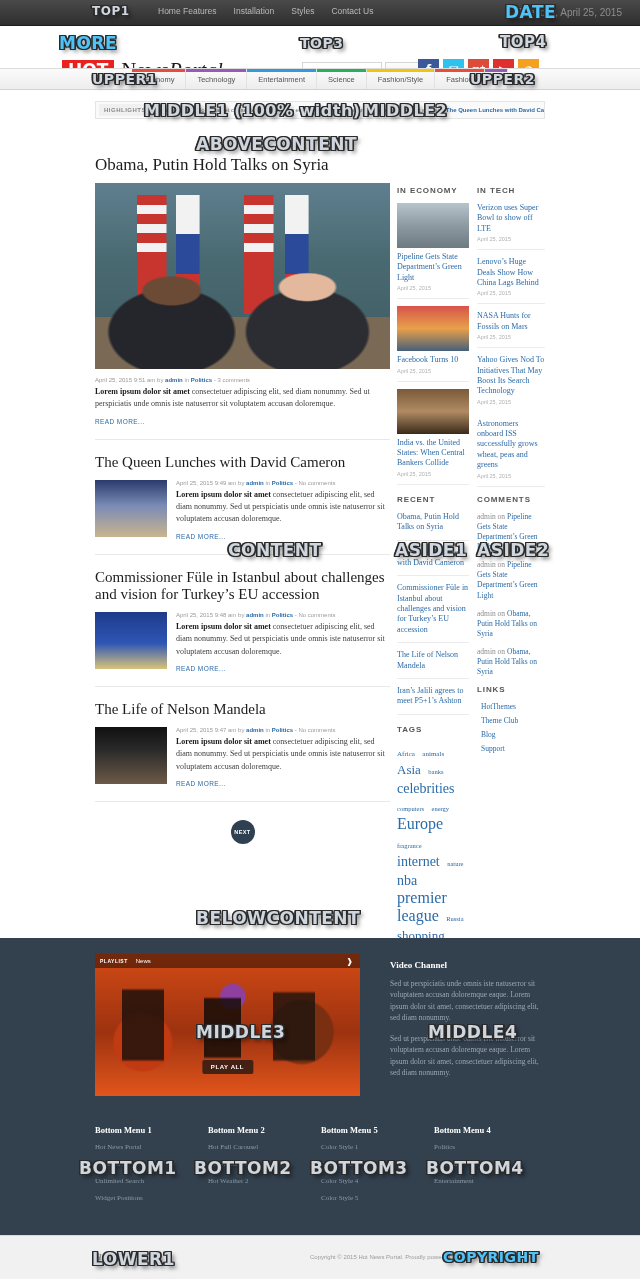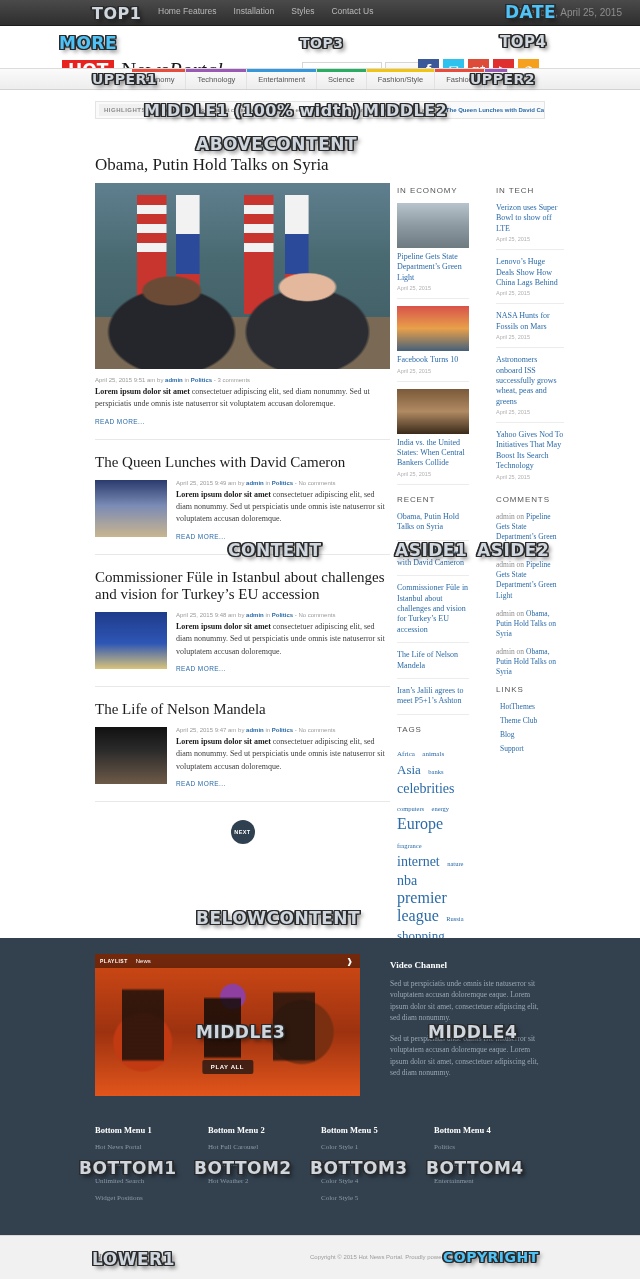--- a/index.html
+++ b/index.html
@@ -113,23 +113,23 @@
   .sep { height:1px; background:#e8e8e8; margin:14px 0; }
   .nextwrap { display:flex; justify-content:center; margin-top:18px; }
   .nextbtn {
     width:24px; height:24px; border-radius:50%; background:#2f4050; color:#fff;
     font-size:5.5px; font-weight:700; display:flex; align-items:center; justify-content:center;
     letter-spacing:.4px; cursor:pointer;
   }
 
   
   .aside1 { position:absolute; top:186px; left:397px; width:72px; }
-  .aside2 { position:absolute; top:186px; left:496px; width:68px; }
+  .aside2 { position:absolute; top:186px; left:477px; width:68px; }
   .wtitle {
-    font-size:8px; color:#555; letter-spacing:.9px; margin-bottom:8px; font-weight:400;
+    font-size:8px; color:#555; letter-spacing:.9px; margin-bottom:8px; font-weight:700;
   }
   .sb-img { width:72px; height:45px; overflow:hidden; position:relative; margin-bottom:4px; }
   .sb-link {
     font-family:"Liberation Serif", serif; font-size:8px; color:#2b6ba8; line-height:1.3;
     text-decoration:none; display:block;
   }
   .sb-date { font-size:5.5px; color:#b0b0b0; margin-top:2px; }
   .sb-item { padding-bottom:7px; border-bottom:1px solid #ececec; margin-bottom:7px; }
   .sb-item.last { border-bottom:none; }
   .cmt { font-family:"Liberation Serif",serif; font-size:7.5px; line-height:1.35; color:#8c8c8c; margin-bottom:8px; }
@@ -384,26 +384,26 @@
     <div class="sb-date">April 25, 2015</div>
       </div>
       <div class="sb-item">
     <a class="sb-link" href="#">Lenovo’s Huge Deals Show How China Lags Behind</a>
     <div class="sb-date">April 25, 2015</div>
       </div>
       <div class="sb-item">
     <a class="sb-link" href="#">NASA Hunts for Fossils on Mars</a>
     <div class="sb-date">April 25, 2015</div>
       </div>
-      <div class="sb-item">
-    <a class="sb-link" href="#">Astronomers onboard ISS successfully grows wheat, peas and greens</a>
-    <div class="sb-date">April 25, 2015</div>
-      </div>
       <div class="sb-item last">
     <a class="sb-link" href="#">Yahoo Gives Nod To Initiatives That May Boost Its Search Technology</a>
+    <div class="sb-date">April 25, 2015</div>
+      </div>
+      <div class="sb-item">
+    <a class="sb-link" href="#">Astronomers onboard ISS successfully grows wheat, peas and greens</a>
     <div class="sb-date">April 25, 2015</div>
       </div>
       <div class="wtitle" style="margin-top:8px">COMMENTS</div>
       <div class="cmt">admin on <a href="#">Pipeline Gets State Department’s Green Light</a></div>
       <div class="cmt">admin on <a href="#">Pipeline Gets State Department’s Green Light</a></div>
       <div class="cmt">admin on <a href="#">Obama, Putin Hold Talks on Syria</a></div>
       <div class="cmt">admin on <a href="#">Obama, Putin Hold Talks on Syria</a></div>
       <div class="wtitle" style="margin-top:6px">LINKS</div>
   <div class="links">
         <a href="#">HotThemes</a>
@@ -468,21 +468,21 @@
    </div>
       </div>
   </div>
 
   <div class="lower">
     <div class="lbrand">Hot News Portal</div>
     <div class="lcopy">Copyright © 2015 Hot News Portal. Proudly powered by WordPress</div>
   </div>
 
   <div id="overlays">
-      <div class="ovl" style="left:92px;top:4px;font-size:16px">TOP1</div>
+      <div class="ovl" style="left:92px;top:4px;font-size:12px">TOP1</div>
       <div class="ovl blue" style="left:505px;top:2px;font-size:17px">DATE</div>
       <div class="ovl blue" style="left:59px;top:33px;font-size:17px">MORE</div>
       <div class="ovl" style="left:300px;top:35px;font-size:14px">TOP3</div>
       <div class="ovl" style="left:500px;top:33px;font-size:15px">TOP4</div>
       <div class="ovl" style="left:92px;top:71px;font-size:14px">UPPER1</div>
       <div class="ovl" style="left:470px;top:71px;font-size:14px">UPPER2</div>
       <div class="ovl" style="left:144px;top:101px;font-size:16px">MIDDLE1 (100% width)</div>
       <div class="ovl" style="left:363px;top:101px;font-size:16px">MIDDLE2</div>
       <div class="ovl" style="left:196px;top:134px;font-size:17px">ABOVECONTENT</div>
       <div class="ovl" style="left:228px;top:540px;font-size:17px">CONTENT</div>

